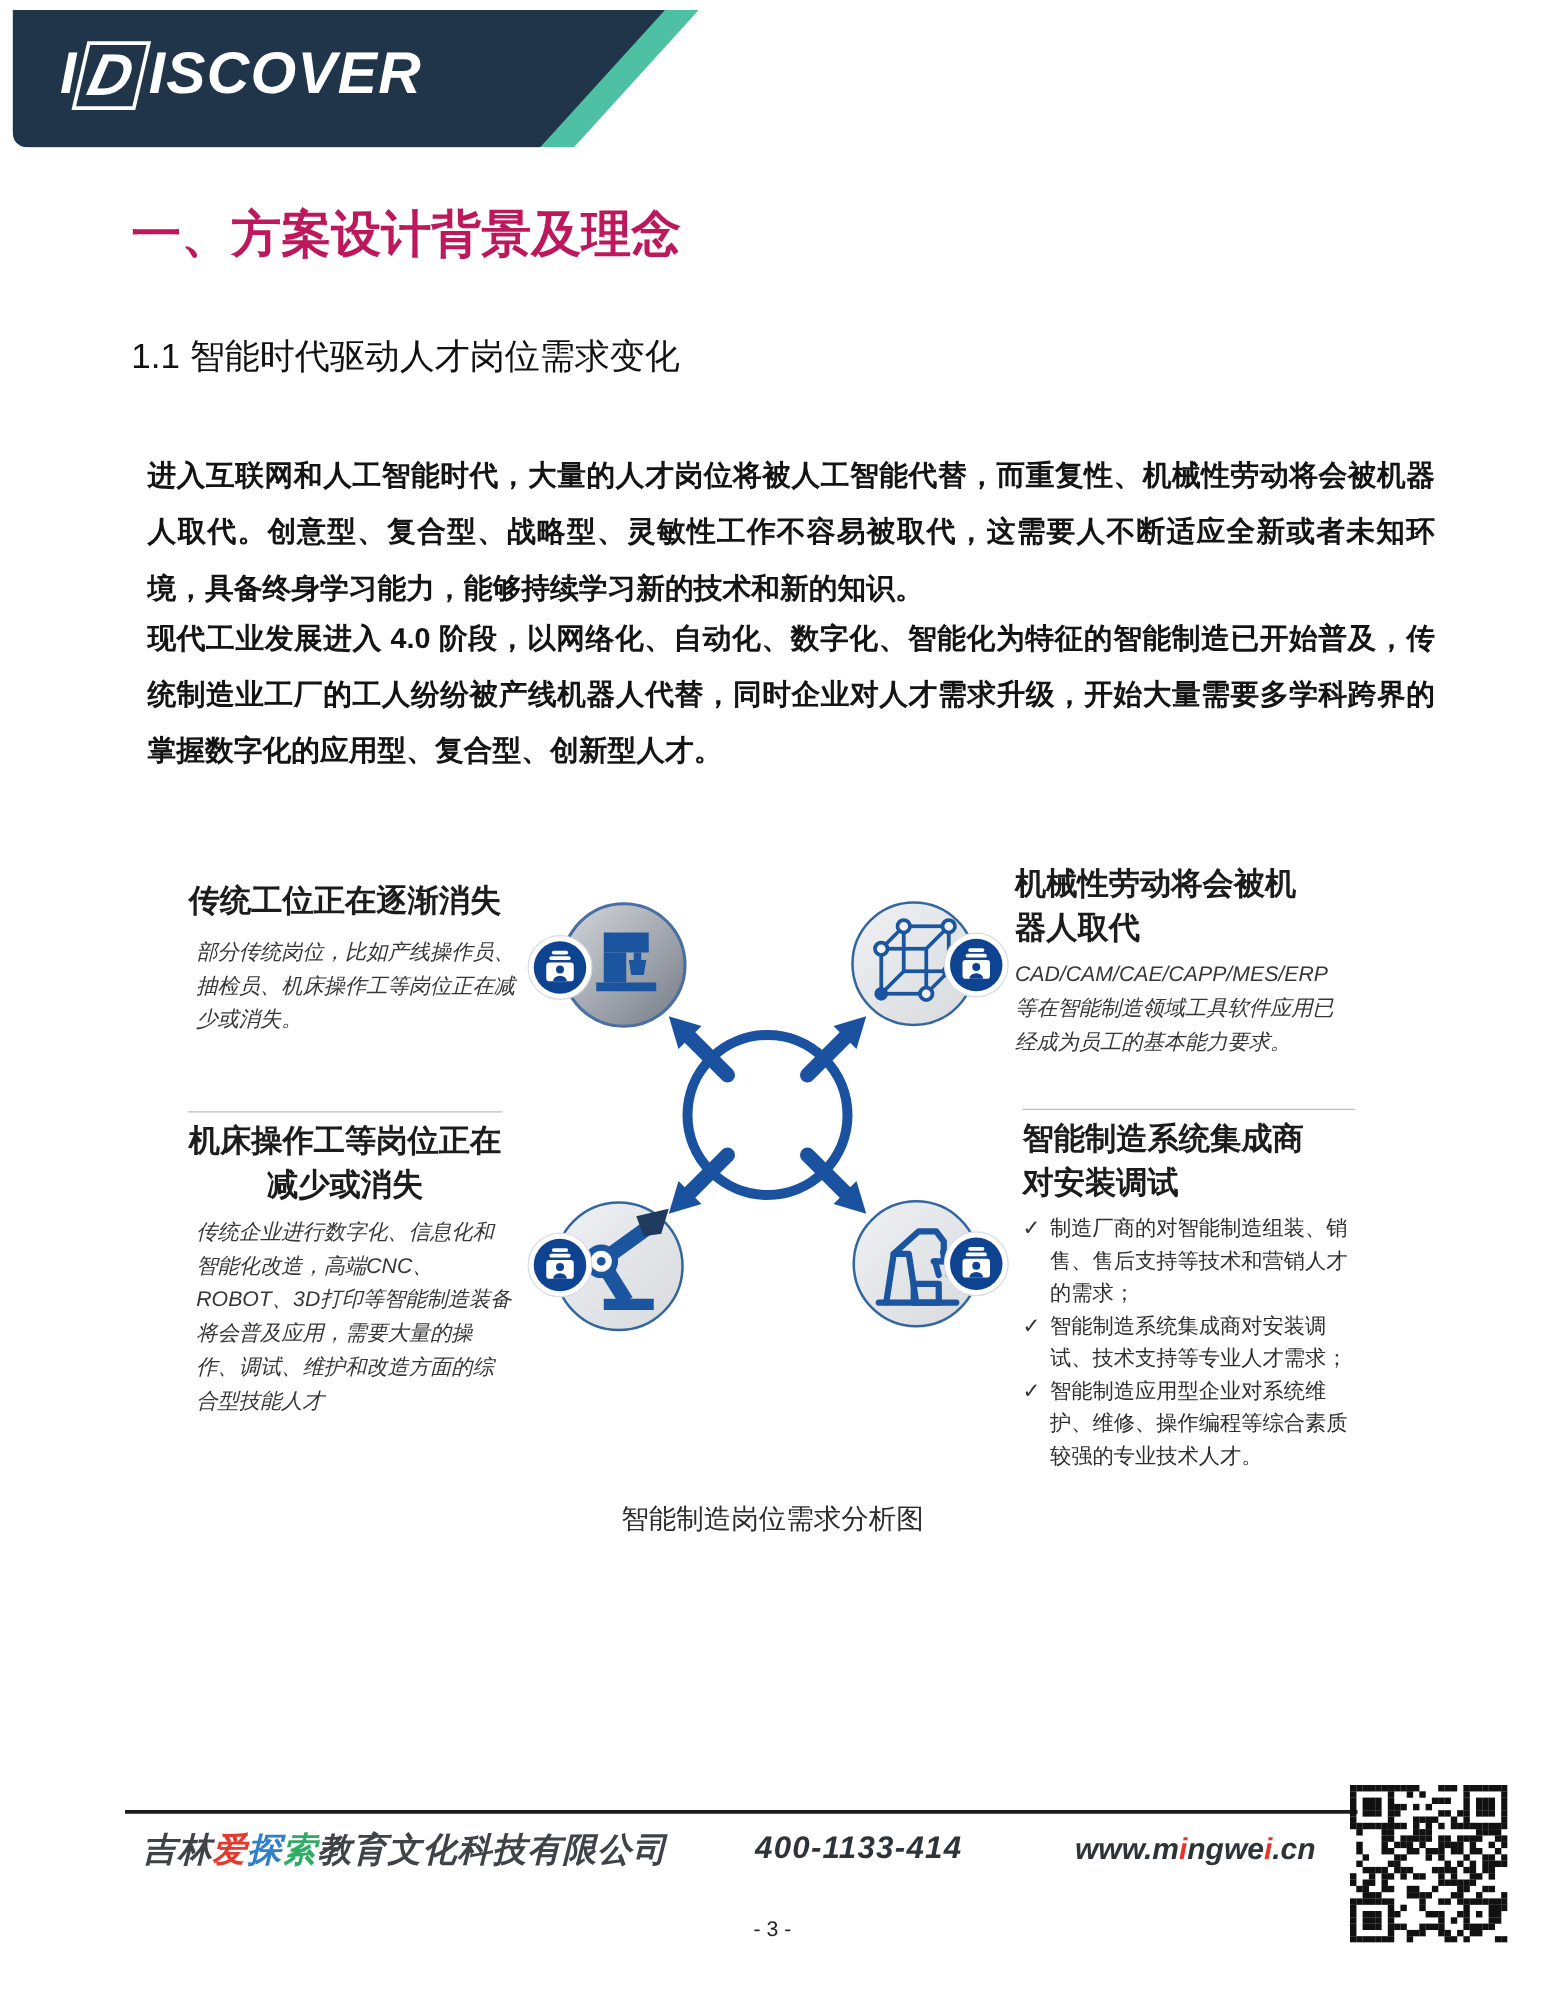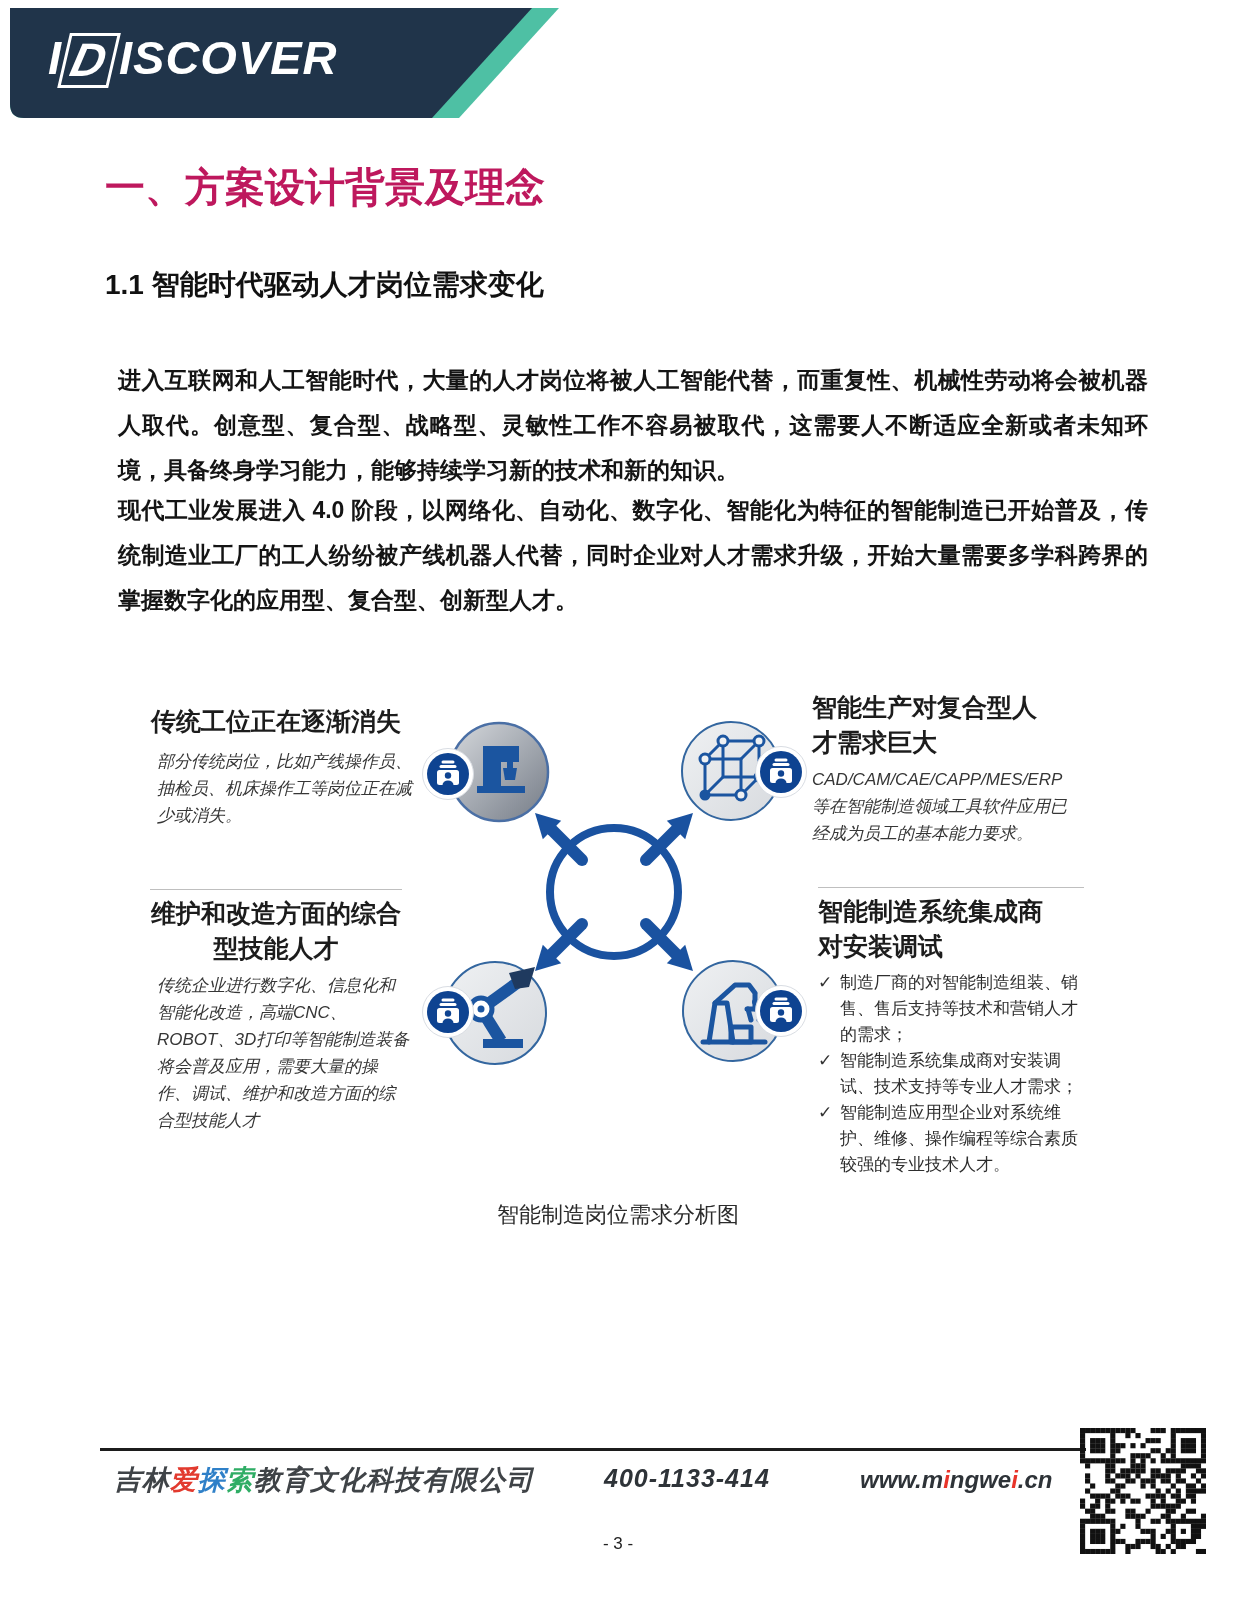--- a/index.html
+++ b/index.html
@@ -12,21 +12,21 @@
   .band-navy{position:absolute;left:10px;top:8px;width:522px;height:110px;background:#20344a;
              clip-path:path("M0 0 H522 L422 110 H14 Q0 110 0 96 Z");}
   .logo{position:absolute;left:48px;top:30px;color:#fff;font-size:47px;font-weight:800;
         font-style:italic;letter-spacing:1px;white-space:nowrap;}
   .logo .dbox{display:inline-block;border:3px solid #fff;padding:0 5px 2px 5px;margin:0 4px 0 2px;
         transform:skew(-13deg) translateY(2px);line-height:1.0;}
   .logo .dbox span{display:inline-block;}
 
   
   .h1{position:absolute;left:105px;top:160px;font-size:40px;font-weight:800;color:#be185d;}
-  .h2{position:absolute;left:105px;top:266px;font-size:28px;font-weight:700;color:#111;}
+  .h2{position:absolute;left:105px;top:266px;font-size:28px;font-weight:400;color:#111;}
   .para{position:absolute;left:104px;width:1030px;font-size:23px;font-weight:700;
         line-height:45px;text-align:justify;color:#141414;word-break:break-word;margin-left:14px;}
   .p1{top:358px;} .p2{top:488px;}
 
   
   .diagram-title{position:absolute;left:0;top:632px;width:1236px;text-align:center;
         font-size:40px;font-weight:800;color:#1d5aa9;letter-spacing:1px;}
   .q-title{position:absolute;font-size:25px;font-weight:800;color:#1c1c1c;line-height:35px;}
   .q-body{position:absolute;font-size:17px;color:#363636;line-height:27px;text-align:left;word-break:break-word;font-style:italic;}
   .tl-title{left:146px;top:704px;width:260px;text-align:center;}
@@ -71,25 +71,25 @@
 
   <div class="h1">一、方案设计背景及理念</div>
   <div class="h2">1.1 智能时代驱动人才岗位需求变化</div>
   <div class="para p1">进入互联网和人工智能时代，大量的人才岗位将被人工智能代替，而重复性、机械性劳动将会被机器人取代。创意型、复合型、战略型、灵敏性工作不容易被取代，这需要人不断适应全新或者未知环境，具备终身学习能力，能够持续学习新的技术和新的知识。</div>
   <div class="para p2">现代工业发展进入 4.0 阶段，以网络化、自动化、数字化、智能化为特征的智能制造已开始普及，传统制造业工厂的工人纷纷被产线机器人代替，同时企业对人才需求升级，开始大量需要多学科跨界的掌握数字化的应用型、复合型、创新型人才。</div>
 
 
   <div class="q-title tl-title">传统工位正在逐渐消失</div>
   <div class="q-body tl-body">部分传统岗位，比如产线操作员、抽检员、机床操作工等岗位正在减少或消失。</div>
 
-  <div class="q-title tr-title">智能生产对复合型人才需求巨大</div>
+  <div class="q-title tr-title">机械性劳动将会被机器人取代</div>
   <div class="q-body tr-body">CAD/CAM/CAE/CAPP/MES/ERP等在智能制造领域工具软件应用已经成为员工的基本能力要求。</div>
 
   <div class="divider bl-divider"></div>
-  <div class="q-title bl-title">维护和改造方面的综合型技能人才</div>
+  <div class="q-title bl-title">机床操作工等岗位正在减少或消失</div>
   <div class="q-body bl-body">传统企业进行数字化、信息化和智能化改造，高端CNC、ROBOT、3D打印等智能制造装备将会普及应用，需要大量的操作、调试、维护和改造方面的综合型技能人才</div>
 
   <div class="divider br-divider"></div>
   <div class="q-title br-title">智能制造系统集成商对安装调试</div>
   <ul class="bullets">
     <li>
         <span class="check">✓</span>
         <span>制造厂商的对智能制造组装、销售、售后支持等技术和营销人才的需求；</span>
       </li>
     <li>

